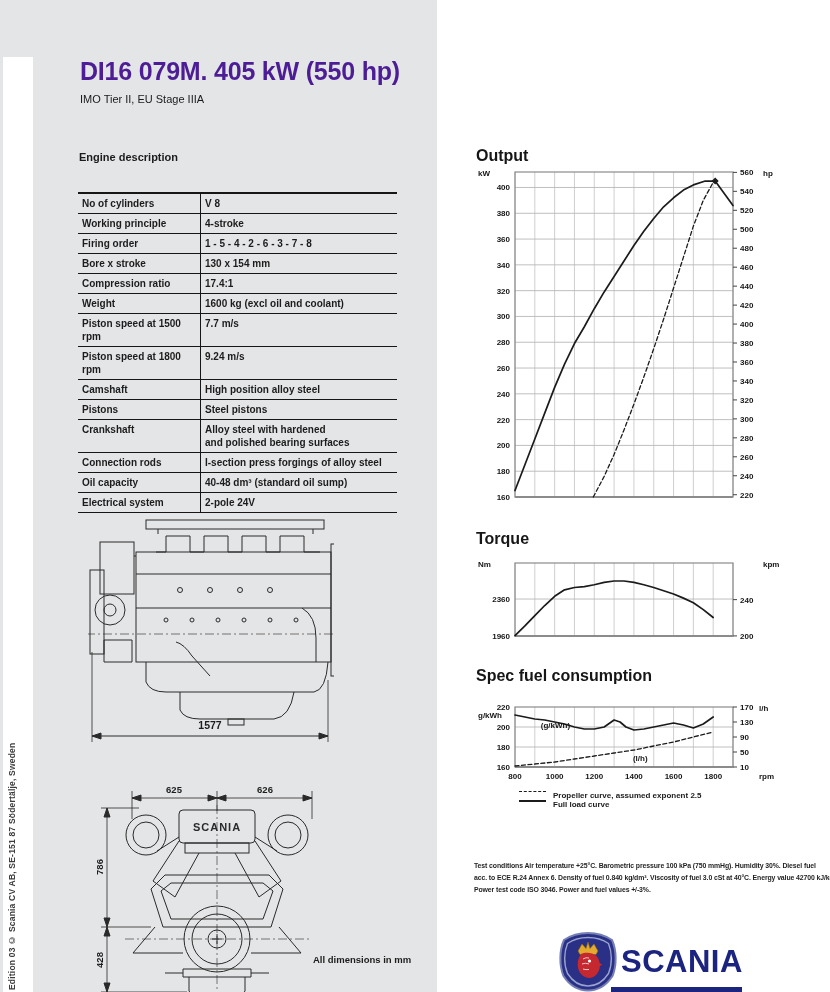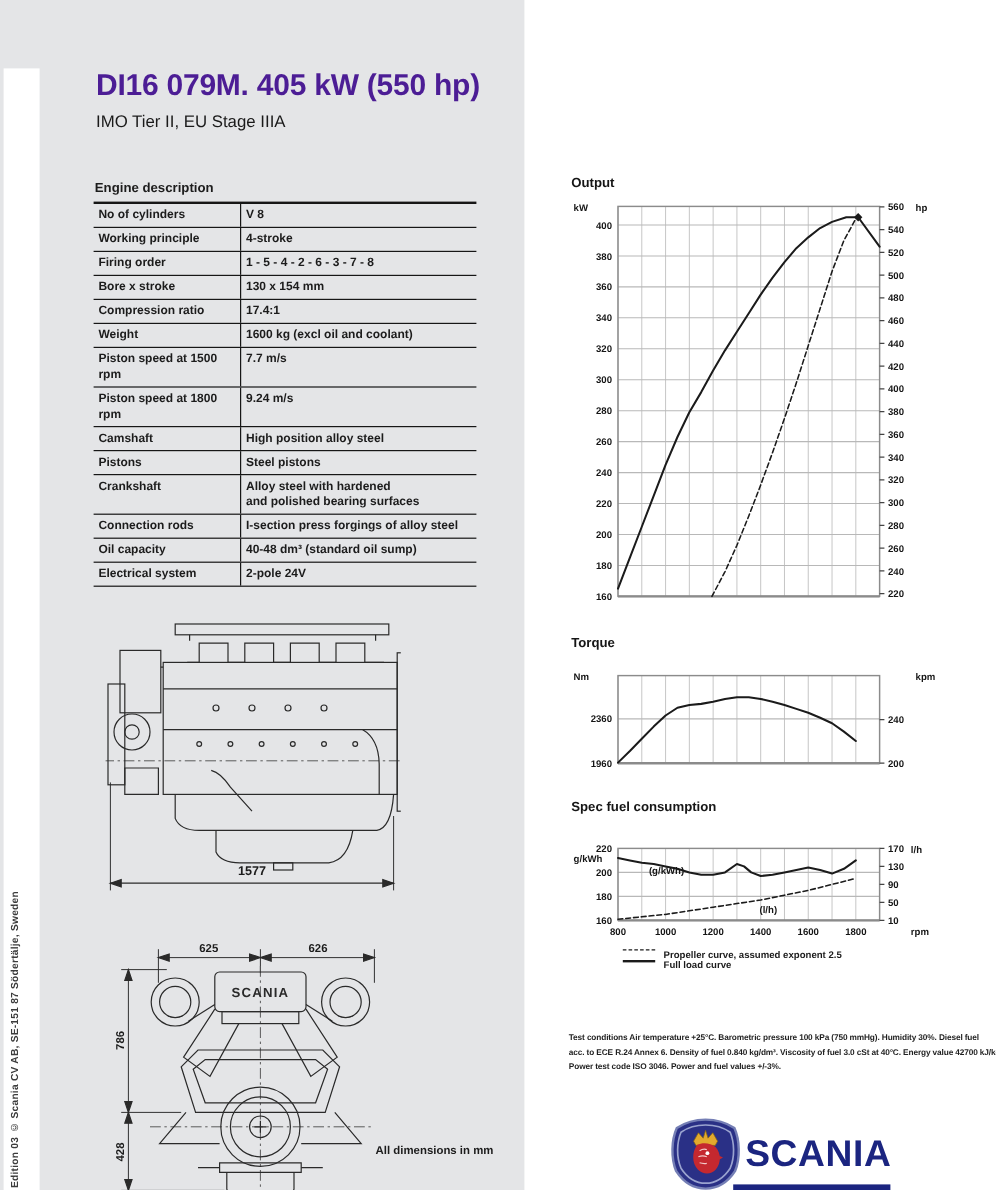--- a/index.html
+++ b/index.html
@@ -13,35 +13,35 @@
   .abs{position:absolute;}
   
   #left-panel{left:0;top:0;width:437px;height:992px;background:#e4e5e7;}
   #edge-strip{left:3px;top:57px;width:30px;height:935px;background:#ffffff;}
   #edge-text{
     left:7px;top:700px;height:290px;width:20px;
     writing-mode:vertical-rl;transform:rotate(180deg);
     font-size:8.5px;font-weight:600;color:#3c3c3c;letter-spacing:.2px;white-space:nowrap;
   }
   #title{left:80px;top:57px;font-size:25px;font-weight:600;letter-spacing:-.2px;color:#4c1d95;}
-  #subtitle{left:80px;top:93px;font-size:14px;font-weight:500;color:#1a1a1a;}
+  #subtitle{left:80px;top:93px;font-size:11px;font-weight:500;color:#1a1a1a;}
   #table-heading{left:79px;top:151px;font-size:11px;font-weight:700;}
   
-  #spec-table{left:78px;top:168px;width:319px;border-top:2.5px solid #161616;}
+  #spec-table{left:78px;top:192px;width:319px;border-top:2.5px solid #161616;}
   .trow{display:flex;border-bottom:1.2px solid #161616;}
   .tcell{font-size:10px;font-weight:600;line-height:1.3;padding:3px 4px;white-space:pre-line;}
   .tlabel{width:114px;border-right:1.2px solid #161616;flex:none;}
   .tvalue{flex:1;}
   
   #side-view{left:88px;top:512px;width:246px;height:236px;}
   #front-view{left:95px;top:777px;width:235px;height:232px;}
   #dims-note{left:313px;top:954px;font-size:9.5px;font-weight:700;}
   .draw svg{display:block;}
   
-  .chart-heading{font-size:11px;font-weight:700;color:#161616;}
+  .chart-heading{font-size:16px;font-weight:700;color:#161616;}
   #output-heading{left:476px;top:147px;}
   #torque-heading{left:476px;top:530px;}
   #fuel-heading{left:476px;top:667px;}
   #output-chart{left:476px;top:164px;}
   #torque-chart{left:476px;top:549px;}
   #fuel-chart{left:476px;top:688px;}
   
   #legend{left:519px;top:791px;font-size:8px;font-weight:700;color:#1b1b1b;}
   .legend-row{display:flex;align-items:flex-start;height:9px;}
   .lg-sample{width:27px;margin-right:7px;flex:none;}

